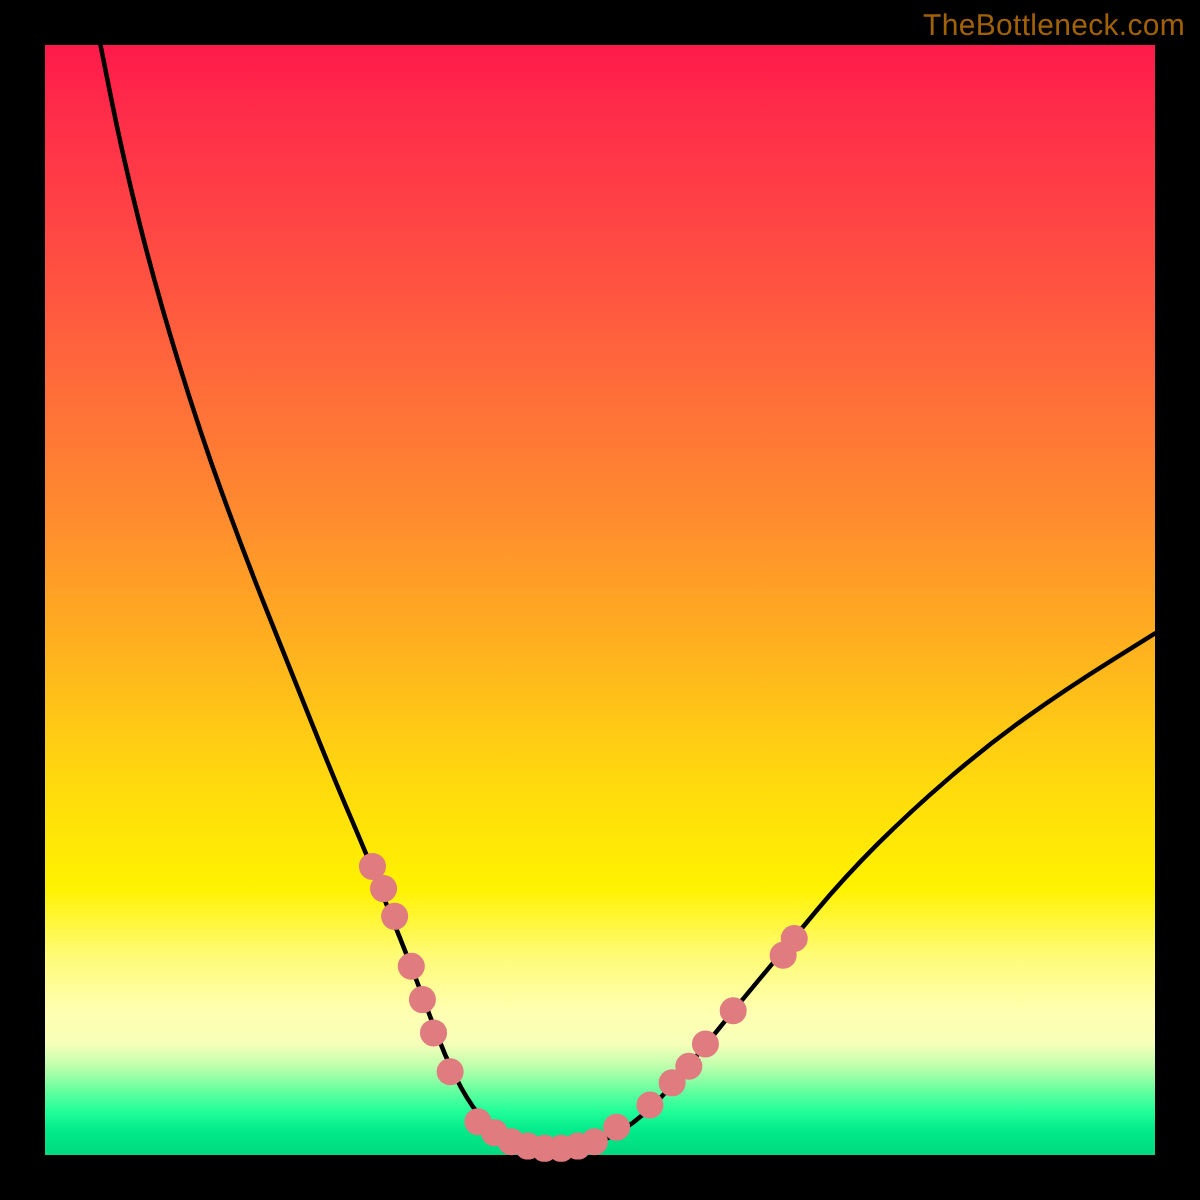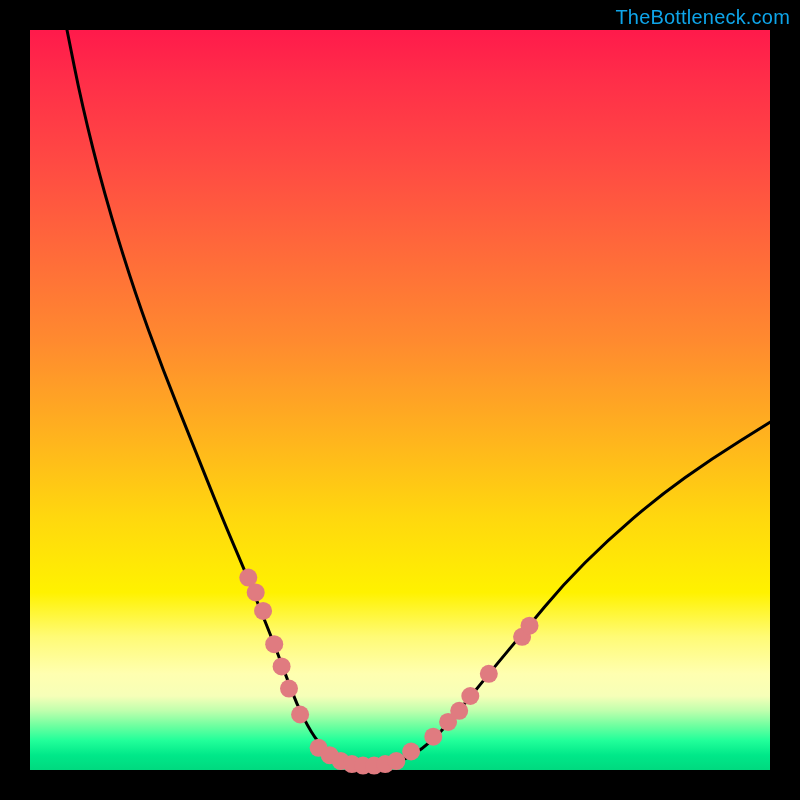--- a/index.html
+++ b/index.html
@@ -41,21 +41,21 @@
       #6fffa0 94%,
       #22ff9a 96%,
       #00e889 98%,
       #00d97f 100%
     );
   }
   .watermark {
     position: absolute;
     top: 6px;
     right: 10px;
-    color: #0ea5e9;
+    color: #a16207;
     font-size: 20px;
     font-weight: 500;
     letter-spacing: 0.2px;
     user-select: none;
   }
   svg.curve-layer {
     position: absolute;
     left: 0;
     top: 0;
     width: 740px;

